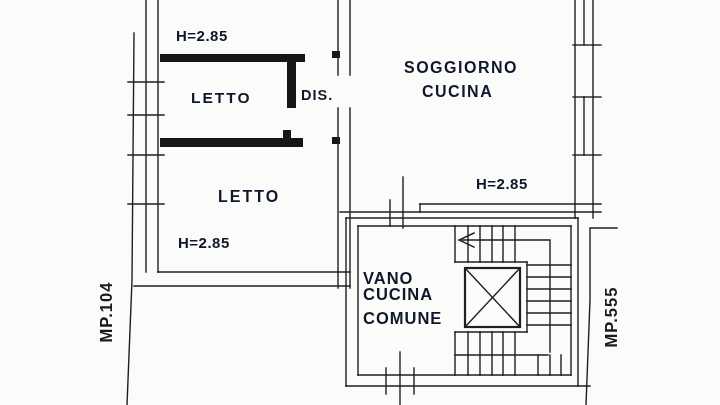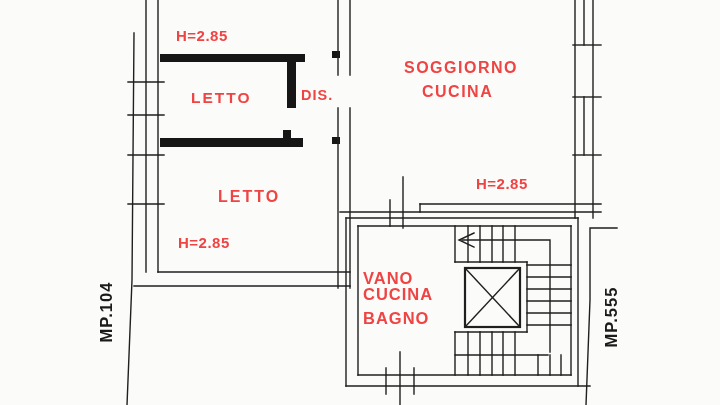--- a/index.html
+++ b/index.html
@@ -3,21 +3,21 @@
 <meta charset="utf-8">
 <style>
   html,body{margin:0;padding:0;background:#e8e8e8;}
   .stage{
     position:relative;width:720px;height:405px;margin:0 auto;
     background:#fbfbf9;overflow:hidden;
     font-family:"Liberation Sans",sans-serif;
   }
   .stage svg{position:absolute;left:0;top:0;}
   .lbl{
-    position:absolute;color:#ef4444;font-weight:bold;white-space:nowrap;
+    position:absolute;color:#0f172a;font-weight:bold;white-space:nowrap;
     -webkit-font-smoothing:none;
   }
   .lbl.h{font-size:15px;letter-spacing:0.5px;}
   .room{font-size:15.5px;letter-spacing:2px;}
   .sogg{font-size:16px;letter-spacing:1.5px;}
   .vano{font-size:16.5px;letter-spacing:1px;}
   .mp{
     position:absolute;width:72px;height:72px;display:flex;
     align-items:center;justify-content:center;
     transform:rotate(-90deg);
@@ -154,18 +154,18 @@
 
   <div class="lbl sogg" style="left:404px;top:59px;">SOGGIORNO</div>
   <div class="lbl sogg" style="left:422px;top:83px;">CUCINA</div>
   <div class="lbl h" style="left:476px;top:175px;">H=2.85</div>
 
   <div class="lbl room" style="left:218px;top:188px;font-size:16px;">LETTO</div>
   <div class="lbl h" style="left:178px;top:234px;">H=2.85</div>
 
   <div class="lbl vano" style="left:363px;top:269px;">VANO</div>
   <div class="lbl vano" style="left:363px;top:285px;">CUCINA</div>
-  <div class="lbl vano" style="left:363px;top:309px;">BAGNO</div>
+  <div class="lbl vano" style="left:363px;top:309px;">COMUNE</div>
 
   <div class="mp" style="left:70px;top:276px;">MP.104</div>
   <div class="mp" style="left:575px;top:281px;">MP.555</div>
 
 </div>
 
 </body></html>

